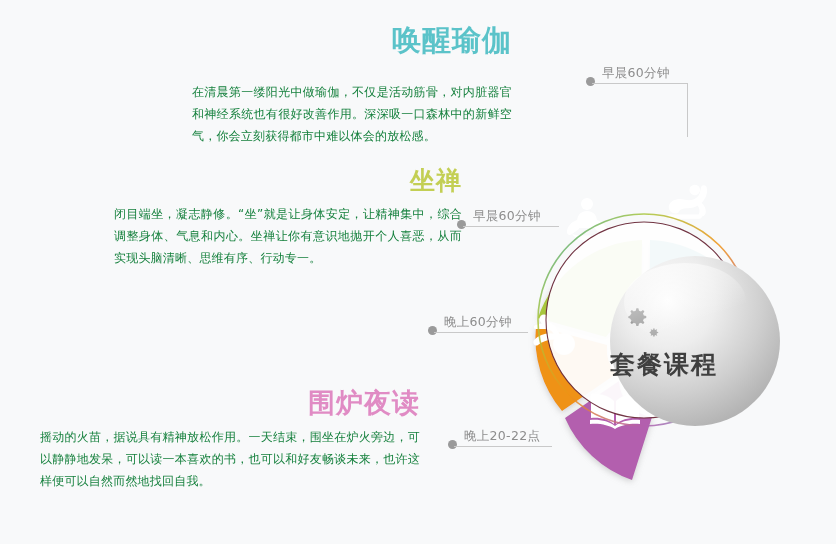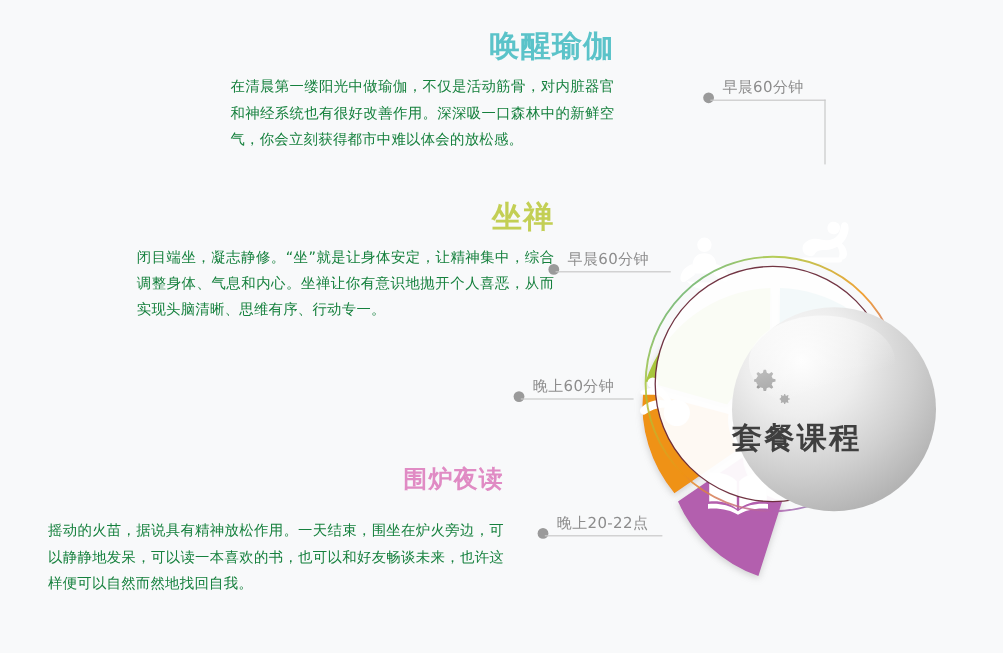--- a/index.html
+++ b/index.html
@@ -24,27 +24,27 @@
   .blk-body{
     font-size:12px;
     line-height:1.85;
     color:#15803d;
     text-align:justify;
     letter-spacing:.2px;
   }
 
   
   #block-0{left:192px;top:26px;width:320px;}
-  #block-0 .blk-title{font-size:25px;color:#5bc3c9;margin-bottom:10px;}
+  #block-0 .blk-title{font-size:29px;color:#5bc3c9;margin-bottom:26px;}
   #block-1{left:74px;top:168px;width:348px;margin-left:40px;}
   #block-1 .blk-title{font-size:25px;color:#c3cf54;margin-bottom:10px;}
   #block-2{left:24px;top:280px;width:360px;}
   #block-2 .blk-title{font-size:25px;color:#efb85c;margin-bottom:10px;}
   #block-3{left:40px;top:389px;width:380px;}
-  #block-3 .blk-title{font-size:20px;color:#e08bc4;margin-bottom:22px;}
+  #block-3 .blk-title{font-size:27px;color:#e08bc4;margin-bottom:10px;}
 
   
   .leader{position:absolute;height:26px;}
   .leader .dot{
     position:absolute;left:0;top:9px;
     width:9px;height:9px;border-radius:50%;
     background:#9a9a9a;
   }
   .leader .lbl{
     position:absolute;left:16px;top:-3px;

